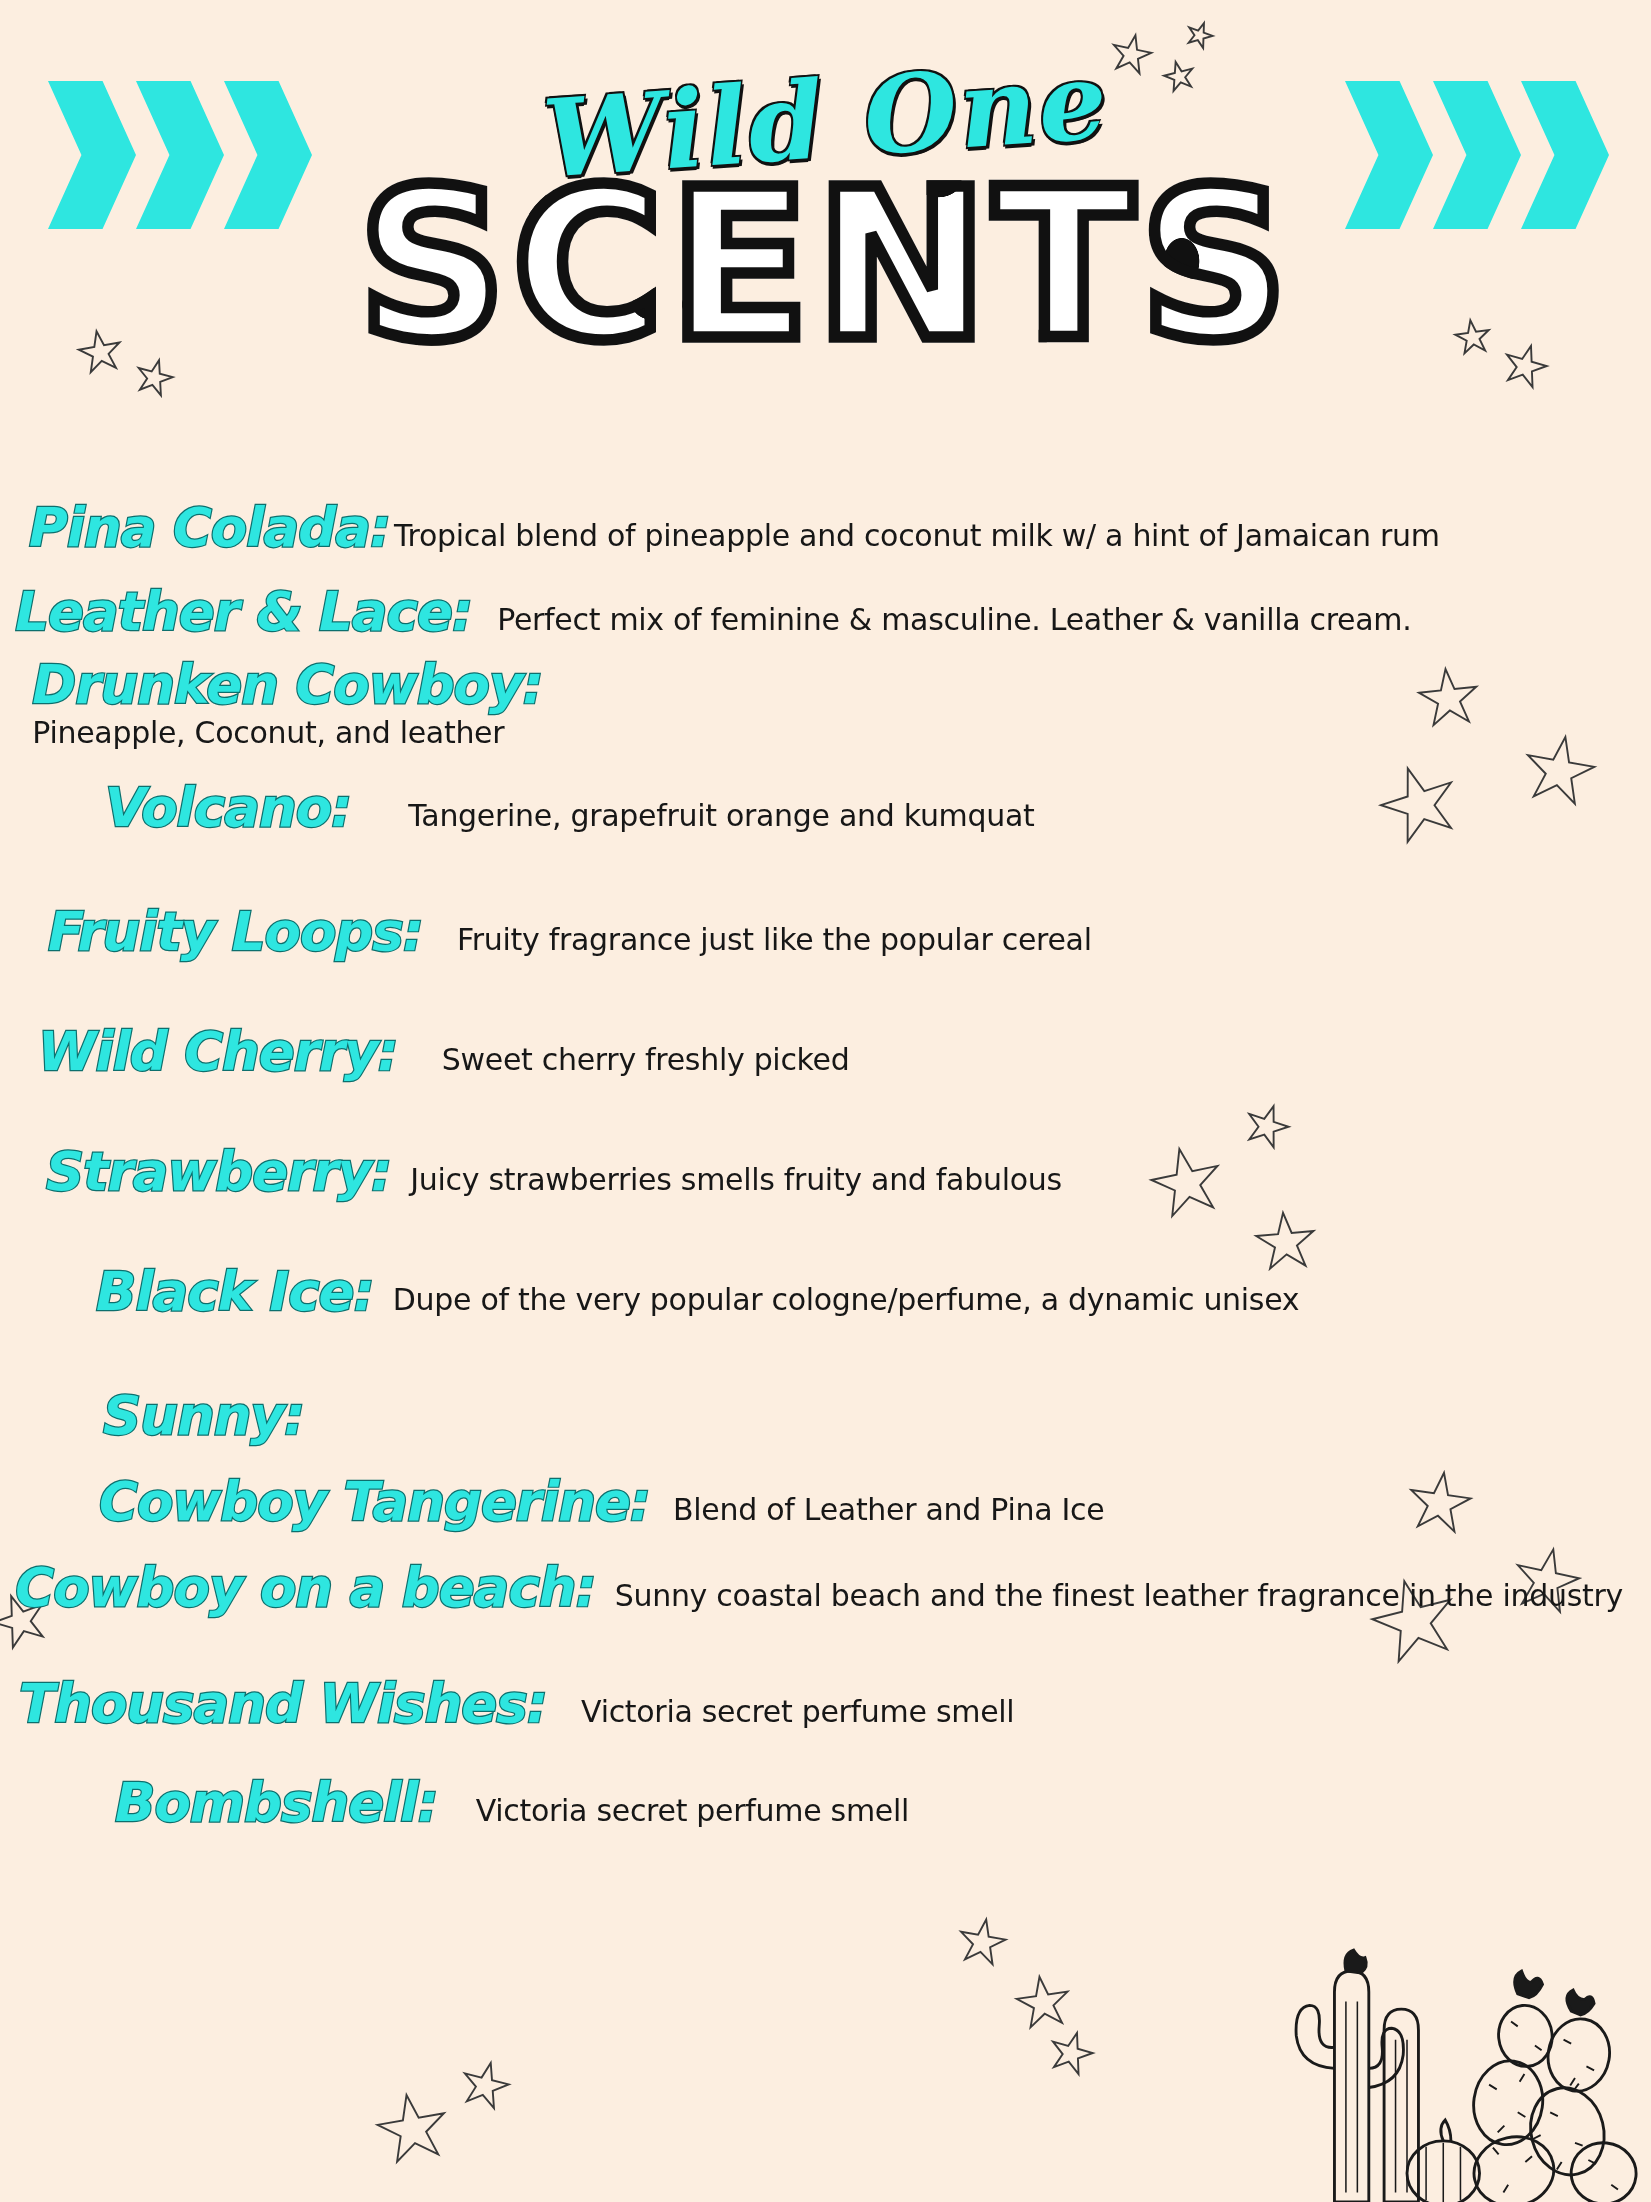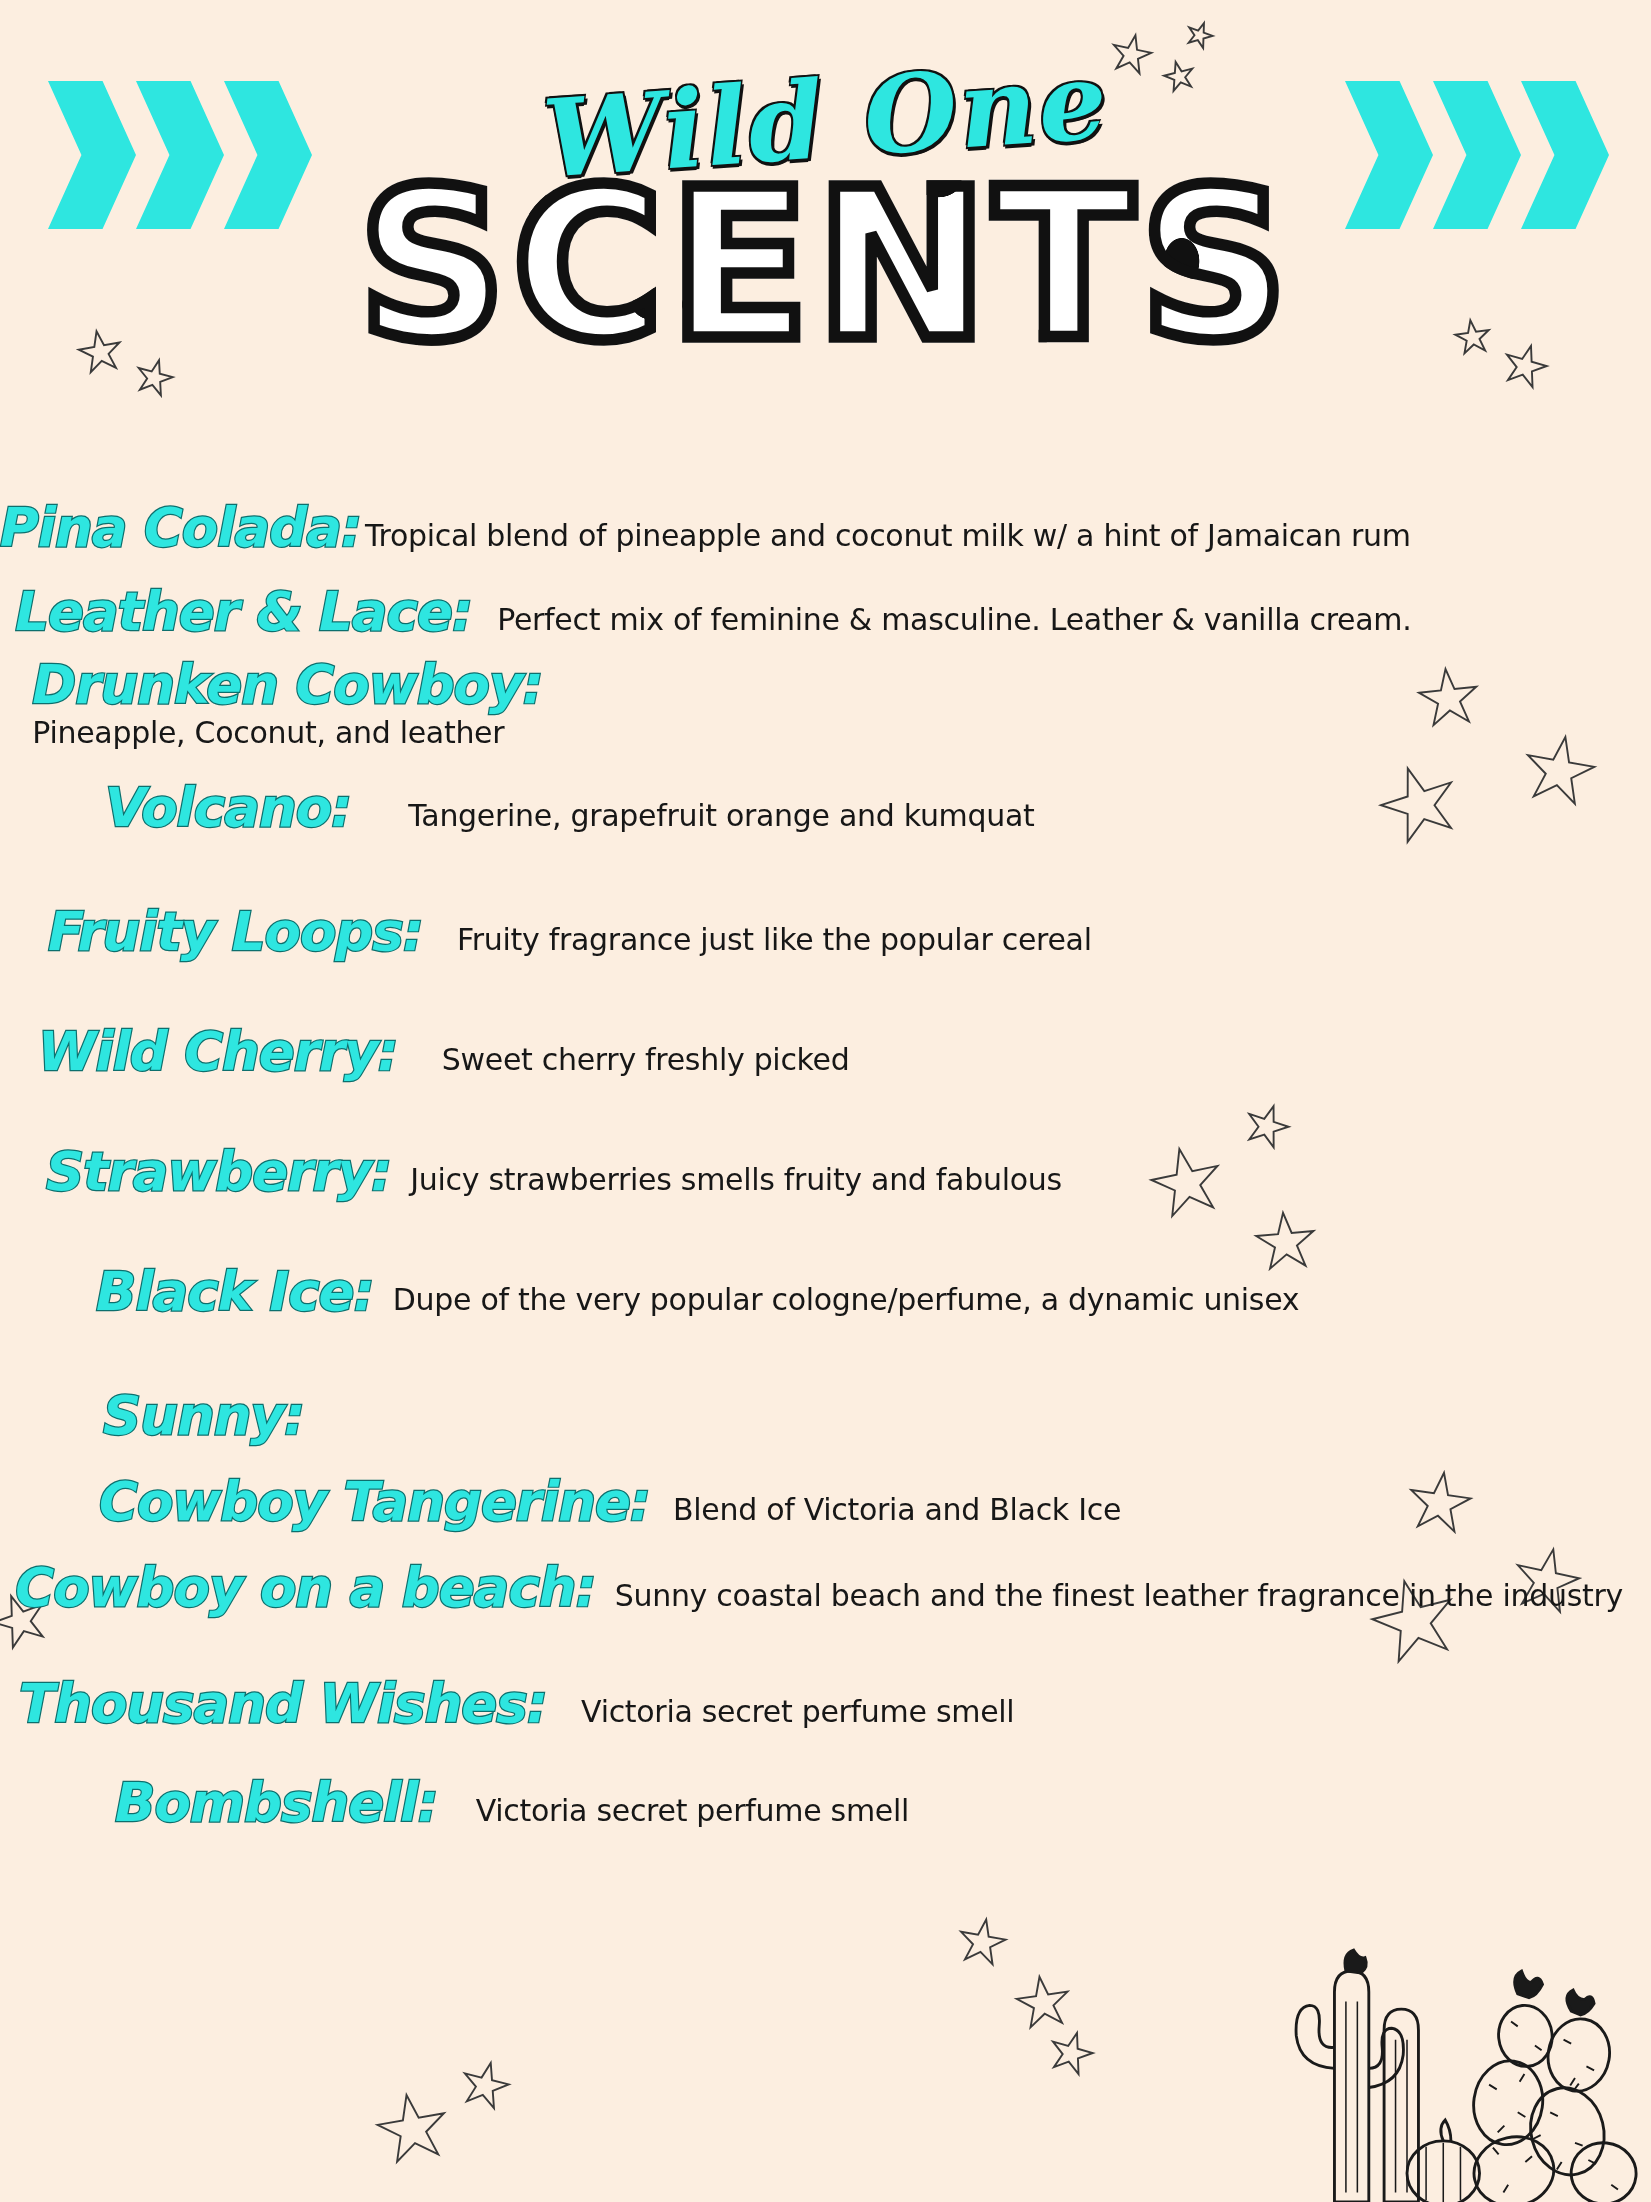--- a/index.html
+++ b/index.html
@@ -179,21 +179,21 @@
 
 <div class="header">
   <div class="script-title">Wild One</div>
   <div class="block-title">
     <span class="cow">SCENTS</span>
   </div>
 </div>
 
 <div class="list">
 
-  <div class="row" style="margin-top:0px;text-align:center;">
+  <div class="row" style="margin-left:29px; margin-top:0px;text-align:center;">
     <span class="name">Pina Colada:</span>
     <span class="desc" style="margin-left:3.8px;">Tropical blend of pineapple  and coconut milk w/ a hint of Jamaican rum</span>
   </div>
 
   <div class="row" style="margin-left:15.3px; margin-top:23px;">
     <span class="name">Leather &amp; Lace:</span>
     <span class="desc" style="margin-left:25px;">Perfect mix of feminine &amp; masculine. Leather &amp; vanilla cream.</span>
   </div>
 
   <div class="row" style="margin-left:15.3px; margin-top:11.5px;flex-direction:column;">
@@ -225,21 +225,21 @@
     <span class="name">Black Ice:</span>
     <span class="desc" style="margin-left:19px;">Dupe of the very popular cologne/perfume, a dynamic unisex</span>
   </div>
 
   <div class="row" style="margin-left:103px; margin-top:63px;">
     <span class="name">Sunny:</span>
   </div>
 
   <div class="row" style="margin-left:99px; margin-top:25px;">
     <span class="name">Cowboy Tangerine:</span>
-    <span class="desc" style="margin-left:23px;">Blend of Victoria and Black Ice</span>
+    <span class="desc" style="margin-left:23px;">Blend of Leather and Pina Ice</span>
   </div>
 
   <div class="row" style="margin-left:15.3px; margin-top:25px;">
     <span class="name">Cowboy on a beach:</span>
     <span class="desc" style="margin-left:19px;">Sunny coastal beach and the finest leather fragrance in the industry</span>
   </div>
 
   <div class="row" style="margin-left:19px; margin-top:55px;">
     <span class="name">Thousand Wishes:</span>
     <span class="desc" style="margin-left:34px;">Victoria secret perfume smell</span>

